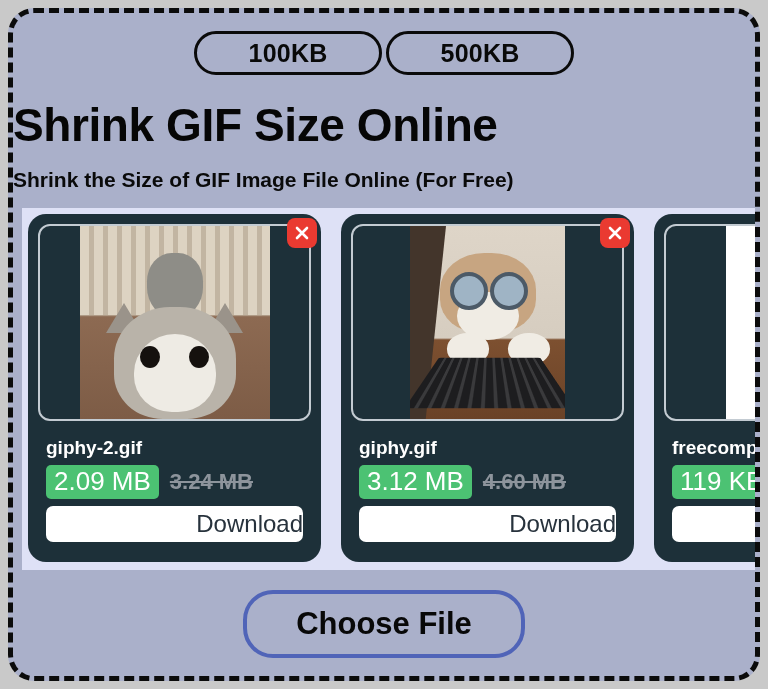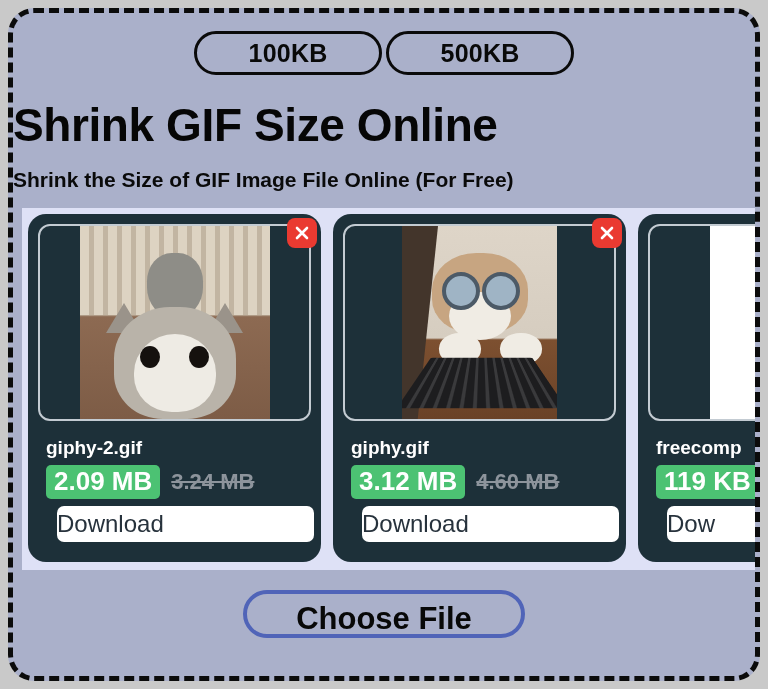--- a/index.html
+++ b/index.html
@@ -85,21 +85,21 @@
   #carousel {
     position: absolute;
     left: 9px;
     top: 195px;
     width: 734px;
     height: 362px;
     background: #dee1f6;
     overflow: hidden;
     display: flex;
     align-items: flex-start;
-    gap: 12px;
+    gap: 20px;
     padding: 6px 0 0 6px;
     box-sizing: border-box;
   }
 
   .file-card {
     box-sizing: border-box;
     flex: 0 0 auto;
     width: 293px;
     height: 348px;
     background: #1d3039;
@@ -156,63 +156,63 @@
     margin-top: 6px;
     padding-left: 8px;
     display: flex;
     align-items: center;
     white-space: nowrap;
   }
   .size-new {
     background: #4cc273;
     color: #ffffff;
     font-size: 26px;
-    font-weight: bold;
+    font-weight: normal;
     border-radius: 5px;
     padding: 1px 8px 3px 8px;
     line-height: 30px;
   }
   .size-old {
     color: #8d949c;
     font-size: 22px;
     font-weight: bold;
     text-decoration: line-through;
     margin-left: 11px;
     line-height: 30px;
   }
 
   .download-btn {
     position: absolute;
-    left: 29px;
+    left: 18px;
     bottom: 20px;
     width: 257px;
     height: 36px;
     background: #ffffff;
     color: #27323c;
     border: none;
     border-radius: 7px;
     font-size: 24px;
     font-weight: normal;
     font-family: "Liberation Sans", sans-serif;
     cursor: pointer;
     line-height: 36px;
     padding: 0;
-    text-align: left;
+    text-align: right;
     white-space: nowrap;
     overflow: hidden;
   }
 
   
   #choose-file-btn {
     position: absolute;
     left: 50%;
     transform: translateX(-50%);
     top: 577px;
     width: 282px;
-    height: 48px;
+    height: 68px;
     box-sizing: border-box;
     background: transparent;
     border: 4px solid #5064b8;
     border-radius: 30px;
     color: #080808;
     font-size: 31px;
     font-weight: bold;
     font-family: "Liberation Sans", sans-serif;
     cursor: pointer;
     line-height: 50px;

